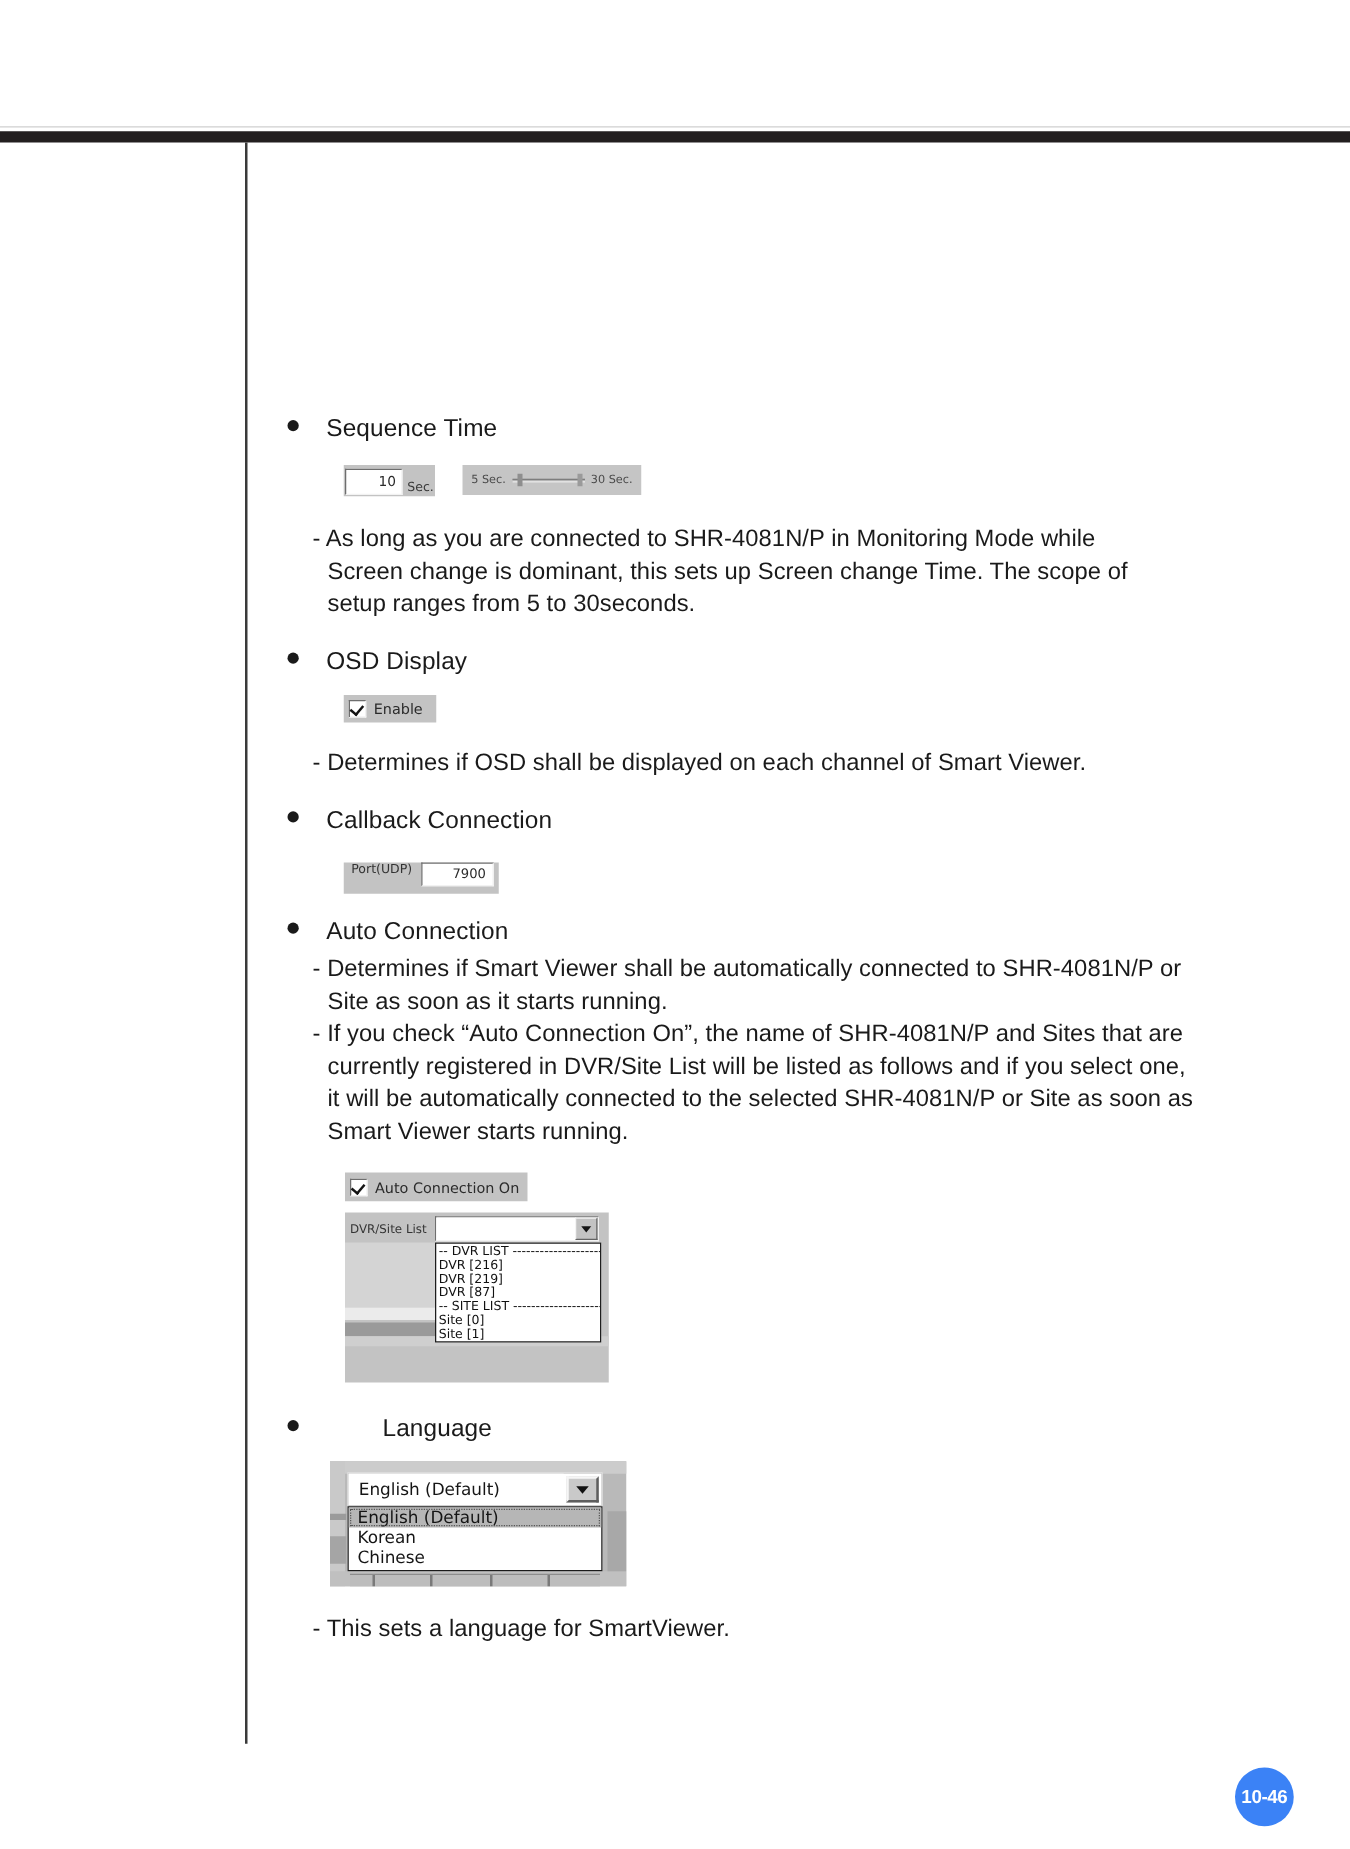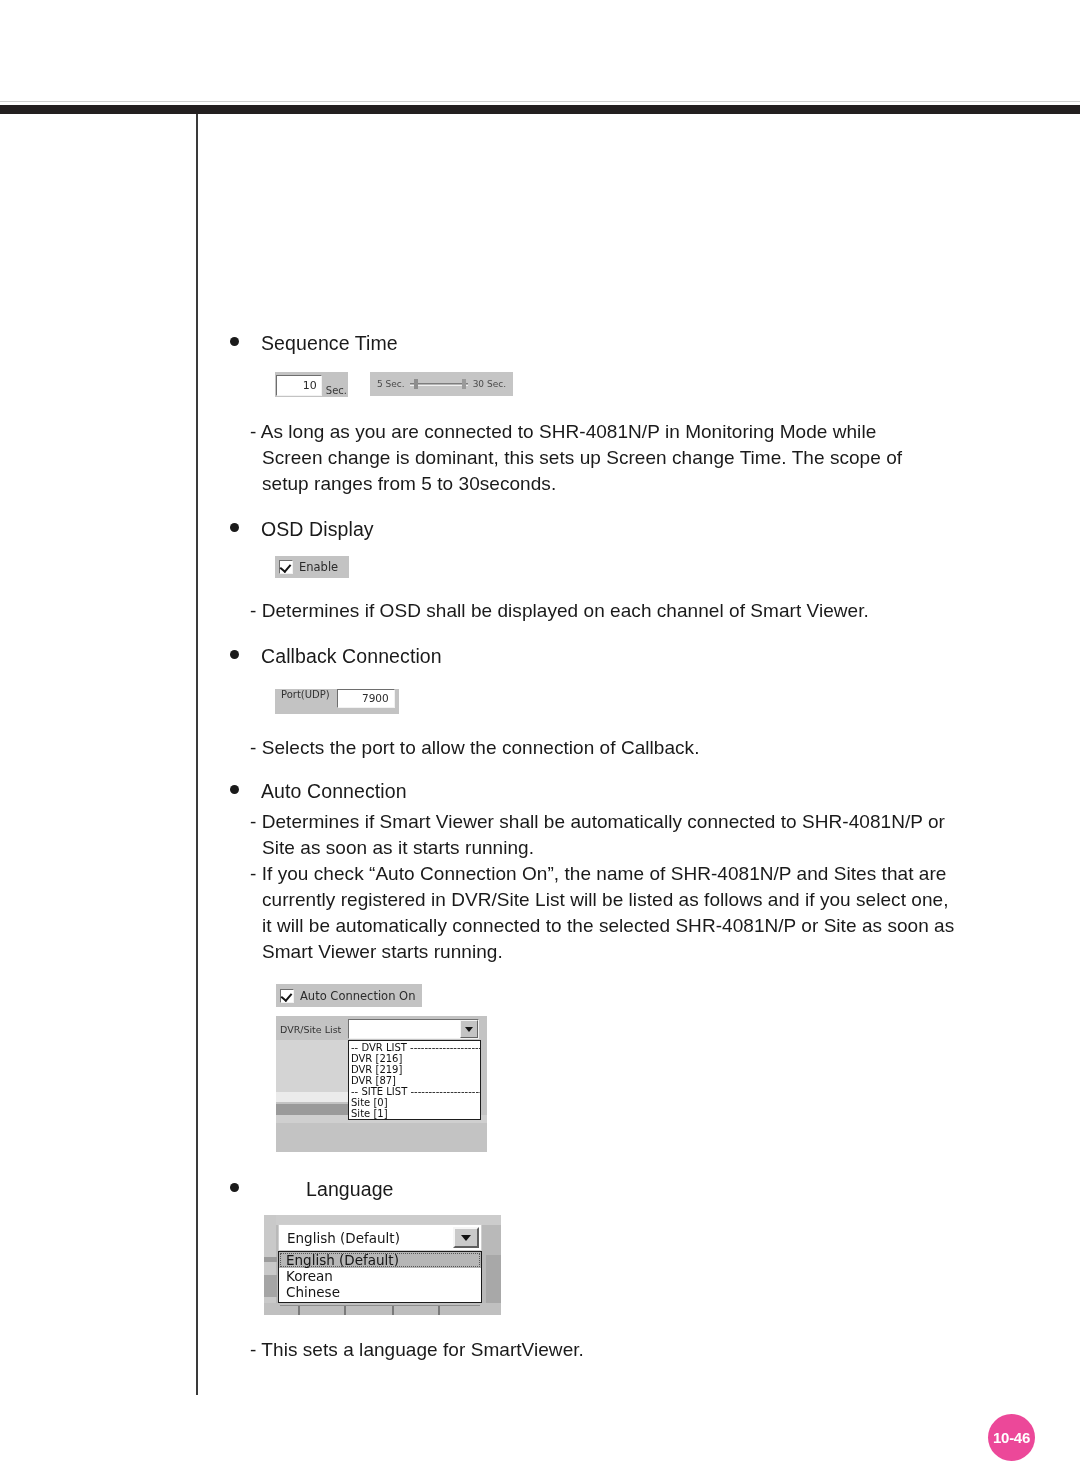--- a/index.html
+++ b/index.html
@@ -42,21 +42,21 @@
     background: #3a3a3a;
   }
 
   .page-badge {
     position: absolute;
     left: 988px;
     top: 1414px;
     width: 47px;
     height: 47px;
     border-radius: 50%;
-    background: #ec4899;
+    background: #3b82f6;
     color: #ffffff;
     font-size: 15px;
     font-weight: bold;
     display: flex;
     align-items: center;
     justify-content: center;
     letter-spacing: -0.3px;
   }
 
   
@@ -526,21 +526,20 @@
     <span>Callback Connection</span>
   </div>
 
   <div class="w95" style="margin-top:15px; margin-left:45px;">
     <div class="port-wrap">
       <span class="port-lbl">Port(UDP)</span>
       <span class="port-field sunken">7900</span>
     </div>
   </div>
 
-  <div class="para para-block" style="margin-top:21px; width:680px;">- Selects the port to allow the connection of Callback.</div>
 
   <div class="bullet-head" style="margin-top:19px;">
     <span class="bullet-dot"></span>
     <span>Auto Connection</span>
   </div>
 
   <div class="para para-block" style="margin-top:6px; width:690px;">- Determines if Smart Viewer shall be automatically connected to SHR-4081N/P or Site as soon as it starts running.</div>
   <div class="para para-block" style="margin-top:0px; width:700px;">- If you check “Auto Connection On”, the name of SHR-4081N/P and Sites that are currently registered in DVR/Site List will be listed as follows and if you select one, it will be automatically connected to the selected SHR-4081N/P or Site as soon as Smart Viewer starts running.</div>
 
   <div class="w95" style="margin-top:19px; margin-left:46px;">

